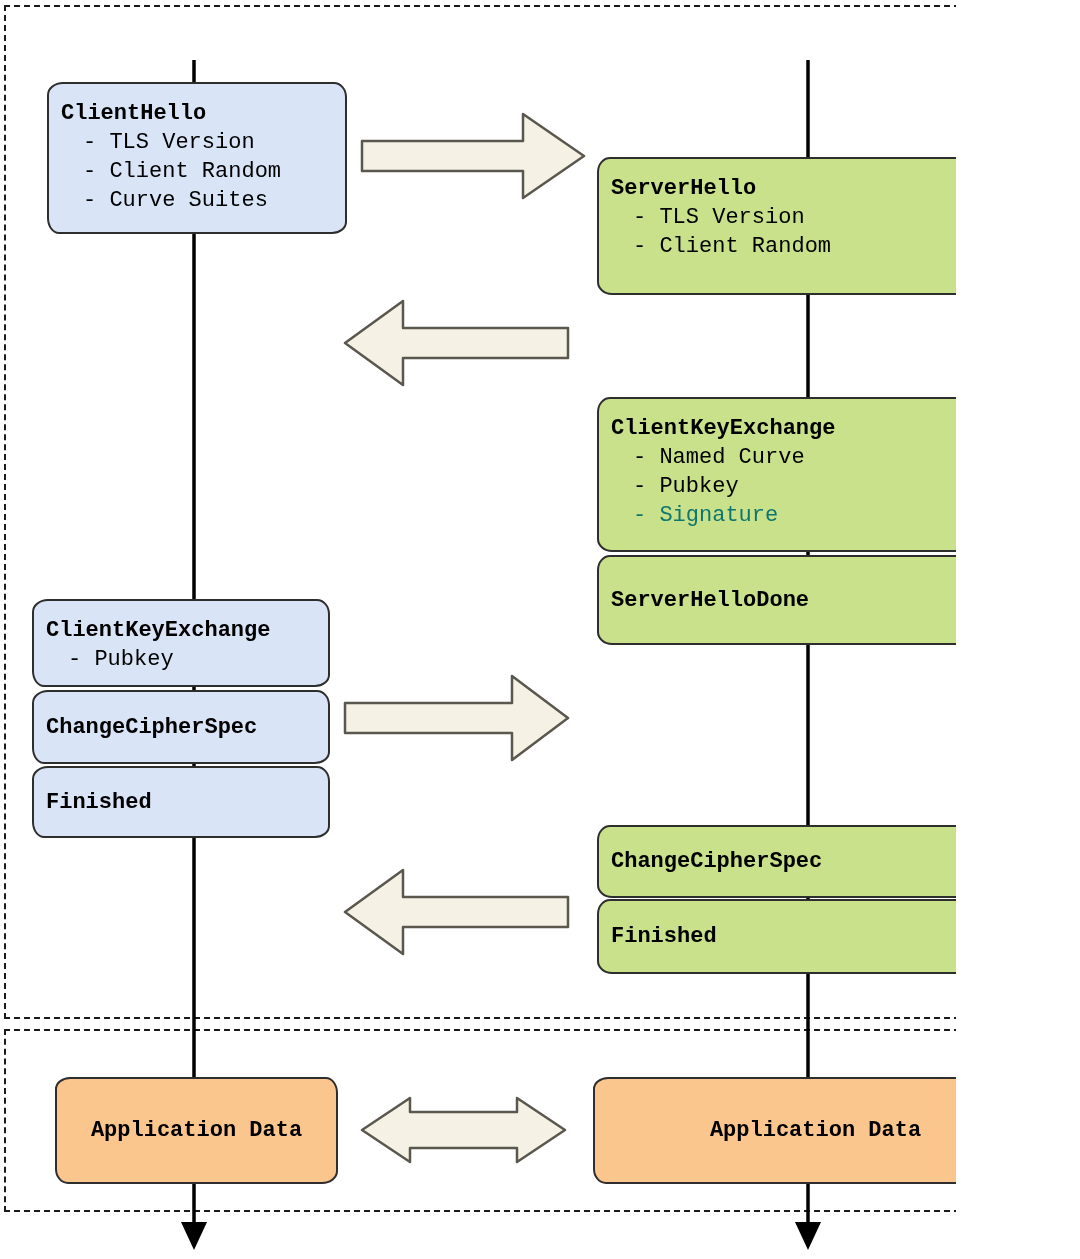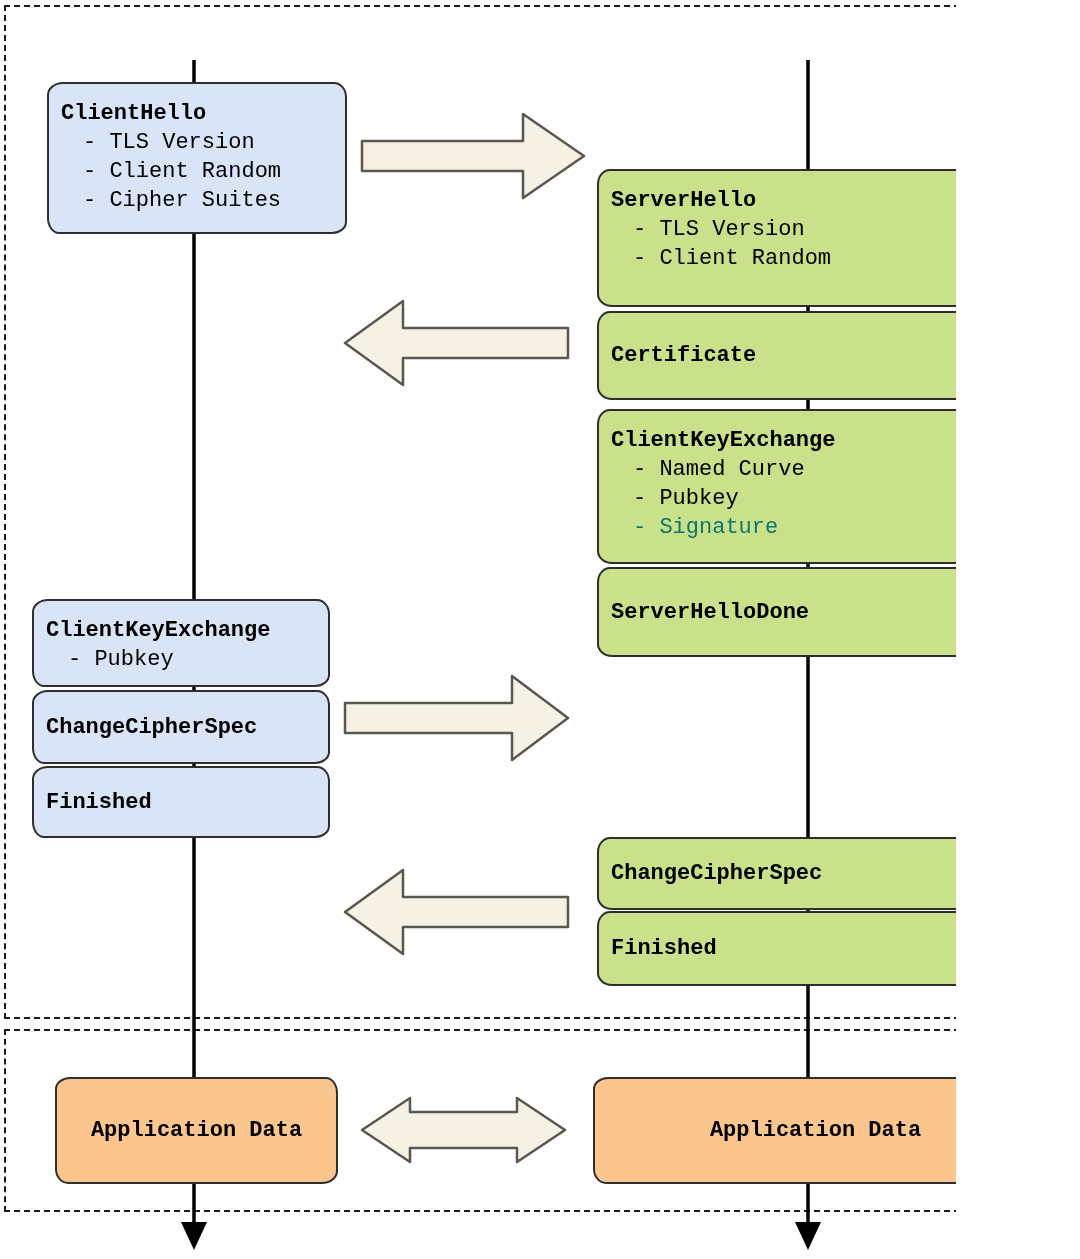--- a/index.html
+++ b/index.html
@@ -33,21 +33,21 @@
   .msg {
     position: absolute;
     box-sizing: border-box;
     border: 2.5px solid #2e2e2e;
     font-size: 22px;
     line-height: 29px;
     color: #1a1a1a;
     padding: 15px 12px;
   }
   .msg.blue   { background: #d9e5f7; border-radius: 16px 13px 15px 12px / 13px 15px 12px 16px; }
-  .msg.green  { background: #c8e18a; border-radius: 13px 16px 12px 15px / 15px 12px 16px 13px; margin-top: 12px; }
+  .msg.green  { background: #c8e18a; border-radius: 13px 16px 12px 15px / 15px 12px 16px 13px; }
   .msg.orange { background: #fbc68e; border-radius: 15px 12px 16px 13px / 12px 16px 13px 15px; }
 
   .msg .title { font-weight: bold; color: #000000; white-space: pre; }
   .msg .item  { color: #000000; padding-left: 22px; white-space: pre; }
   .msg .item.muted { color: #0f766e; }
 
   .msg.center-v {
     display: flex;
     align-items: center;
     padding-top: 0;
@@ -84,21 +84,21 @@
 
     <polygon points="568,897 403,897 403,870 345,912 403,954 403,927 568,927" fill="#f5f1e4" stroke="#5a574e" stroke-width="2.5" stroke-linejoin="round"></polygon>
 
     <polygon points="362,1130 410,1098 410,1112 517,1112 517,1098 565,1130 517,1162 517,1148 410,1148 410,1162" fill="#f5f1e4" stroke="#5a574e" stroke-width="2.5" stroke-linejoin="round"></polygon>
   </svg>
 
   <div class="msg blue" style="left:47px; top:82px; width:300px; height:152px;">
     <div class="title">ClientHello</div>
     <div class="item">- TLS Version</div>
     <div class="item">- Client Random</div>
-    <div class="item">- Cipher Suites</div>
+    <div class="item">- Curve Suites</div>
   </div>
 
   <div class="msg blue" style="left:32px; top:599px; width:298px; height:88px;">
     <div class="title">ClientKeyExchange</div>
     <div class="item">- Pubkey</div>
   </div>
 
   <div class="msg blue center-v" style="left:32px; top:690px; width:298px; height:74px;">
     <div class="title">ChangeCipherSpec</div>
   </div>
@@ -110,23 +110,20 @@
   <div class="msg orange center-both" style="left:55px; top:1077px; width:283px; height:107px;">
     <div class="title">Application Data</div>
   </div>
 
   <div class="msg green" style="left:597px; top:157px; width:450px; height:138px;">
     <div class="title">ServerHello</div>
     <div class="item">- TLS Version</div>
     <div class="item">- Client Random</div>
   </div>
 
-  <div class="msg green center-v" style="left:597px; top:299px; width:450px; height:89px;">
-    <div class="title">Certificate</div>
-  </div>
 
   <div class="msg green" style="left:597px; top:397px; width:450px; height:155px;">
     <div class="title">ClientKeyExchange</div>
     <div class="item">- Named Curve</div>
     <div class="item">- Pubkey</div>
     <div class="item muted">- Signature</div>
   </div>
 
   <div class="msg green center-v" style="left:597px; top:555px; width:450px; height:90px;">
     <div class="title">ServerHelloDone</div>

